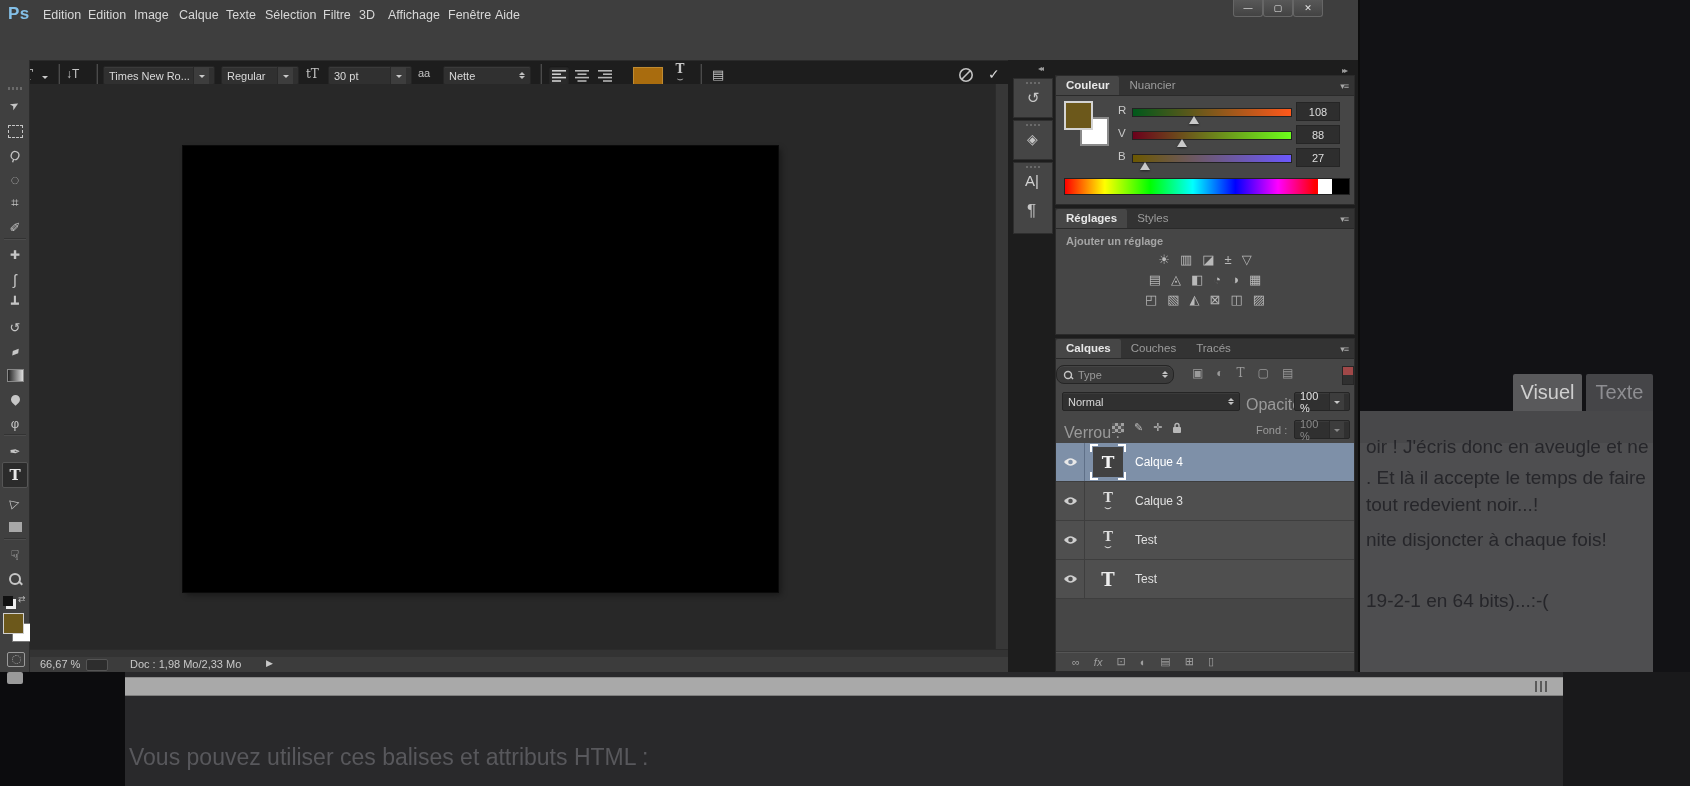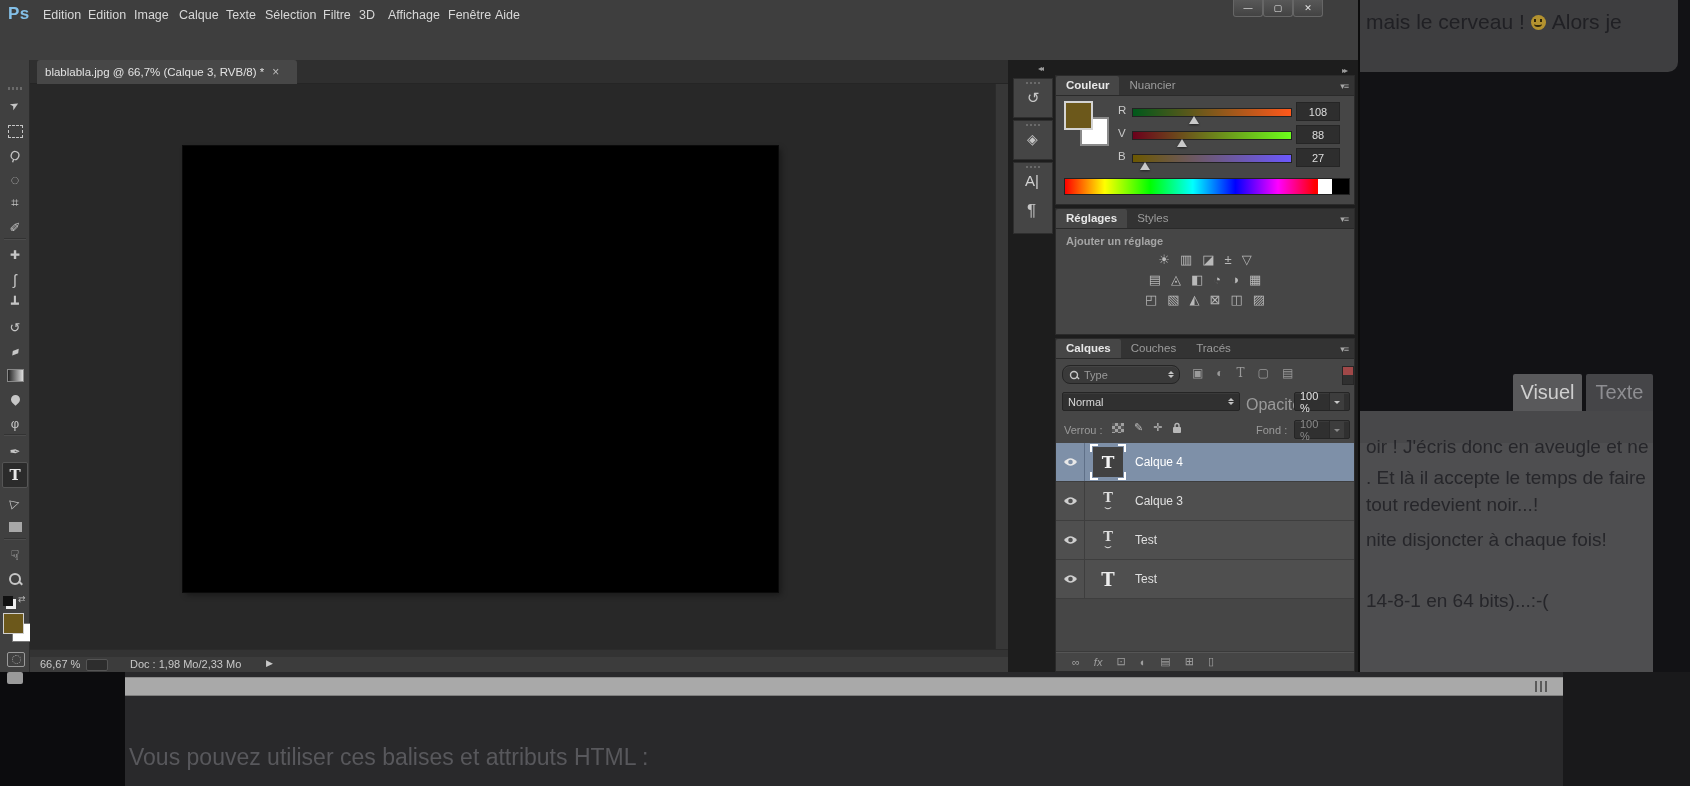--- a/index.html
+++ b/index.html
@@ -75,39 +75,34 @@
   .smiley{display:inline-block;width:15px;height:15px;border-radius:50%;background:#b3922f;position:relative;top:1px;margin:0 6px;}
   .smiley::before{content:"";position:absolute;left:3px;top:4px;width:2px;height:3px;background:#2e2509;box-shadow:6px 0 0 #2e2509;}
   .smiley::after{content:"";position:absolute;left:3px;top:6px;width:8px;height:4px;border-bottom:2px solid #2e2509;border-radius:50%;}
 </style>
 </head>
 <body>
 
 <div id="stage">
 
   <div class="a" style="left:1356px;top:0;width:334px;height:786px;background:#121215;"></div>
-  <div class="a" style="left:1260px;top:0;width:418px;height:72px;background:#3e3e40;border-radius:0 0 10px 10px;">
-    <div class="a txt" style="left:106px;top:10px;font-size:21px;color:#202024;">
-      <span>mais le cerveau !</span><span class="smiley"></span><span>Alors je</span>
-    </div>
-  </div>
   <div class="a" style="left:1513px;top:374px;width:69px;height:37px;background:#59595b;border-radius:2px 2px 0 0;display:flex;align-items:center;justify-content:center;">
     <span style="font-size:20px;color:#cfcfcf;">Visuel</span>
   </div>
   <div class="a" style="left:1586px;top:374px;width:67px;height:37px;background:#454548;border-radius:2px 2px 0 0;display:flex;align-items:center;justify-content:center;">
     <span style="font-size:20px;color:#8e8e92;">Texte</span>
   </div>
   <div class="a" style="left:1356px;top:411px;width:297px;height:261px;background:#4e4e50;">
     <div class="a" style="left:0;top:0;width:100%;height:32px;background:#48484a;"></div>
   </div>
   <div class="webtxt" style="left:1366px;top:436px;">oir ! J'écris donc en aveugle  et ne</div>
   <div class="webtxt" style="left:1366px;top:467px;">. Et là il accepte le temps de faire</div>
   <div class="webtxt" style="left:1366px;top:494px;">tout redevient noir...!</div>
   <div class="webtxt" style="left:1366px;top:529px;">nite disjoncter à chaque fois!</div>
-  <div class="webtxt" style="left:1366px;top:590px;">14-8-1 en 64 bits)...:-(</div>
+  <div class="webtxt" style="left:1366px;top:590px;">19-2-1 en 64 bits)...:-(</div>
 
   <div class="a" style="left:125px;top:672px;width:1438px;height:114px;background:#29292b;"></div>
   <div class="a" style="left:0;top:672px;width:125px;height:114px;background:#0c0c0e;"></div>
   <div class="a" style="left:1563px;top:672px;width:127px;height:114px;background:#19191b;"></div>
   <div class="a" style="left:125px;top:677px;width:1438px;height:19px;background:#a9a9a9;border-top:1px solid #8b8b8b;border-bottom:1px solid #7e7e7e;box-sizing:border-box;">
     <span class="a" style="right:16px;top:3px;width:12px;height:11px;background:repeating-linear-gradient(90deg,#5a5a5a 0 2px,transparent 2px 5px);"></span>
   </div>
   <div class="a txt" style="left:129px;top:744px;font-size:23px;color:#58585c;">Vous pouvez utiliser ces balises et attributs HTML :</div>
 
   <div class="a" style="left:0;top:0;width:1360px;height:672px;background:#1d1d1d;border-right:2px solid #0c0c0c;box-sizing:border-box;">
@@ -213,26 +208,20 @@
       </span>
       <span class="optico" style="left:988px;top:36px;font-size:14px;color:#d8d8d8;">✓</span>
       <span class="vsep" style="left:1014px;"></span>
       <span class="optico" style="left:1026px;top:37px;font-size:13px;font-weight:bold;color:#bdbdbd;">3D</span>
       <div class="fld" style="left:1157px;top:36px;width:164px;height:19px;background:#454545;border-color:#2e2e2e;">
         <span style="font-size:11px;color:#bdbdbd;">Les indispensables</span>
         <span class="spin"></span>
       </div>
     </div>
 
-    <div class="a" style="left:30px;top:60px;width:978px;height:24px;background:#2f2f2f;border-bottom:1px solid #252525;box-sizing:border-box;">
-      <div class="a f" style="left:7px;top:0;width:260px;height:24px;background:#474747;border-radius:3px 3px 0 0;padding:0 8px;box-sizing:border-box;">
-        <span class="txt" style="font-size:11.5px;color:#e2e2e2;">blablabla.jpg @ 66,7% (Calque 3, RVB/8) *</span>
-        <span style="margin-left:8px;font-size:12px;color:#bdbdbd;">×</span>
-      </div>
-    </div>
 
     <div class="a" style="left:0;top:60px;width:30px;height:612px;background:#404040;border-right:1px solid #2c2c2c;box-sizing:border-box;">
       <span class="a hgrip" style="left:8px;top:27px;width:14px;height:3px;"></span>
       <div class="tool" style="top:33px">
           <span style="transform:rotate(-30deg);font-size:11px;">➤</span>
         </div>
       <div class="tool" style="top:59px">
           <span class="marq"></span>
         </div>
       <div class="tool" style="top:83px">
@@ -397,21 +386,21 @@
         </div>
       </div>
 
       <div class="panel" style="left:47px;top:278px;width:300px;height:334px;">
         <div class="ptabs">
           <span class="ptab act">Calques</span>
           <span class="ptab">Couches</span>
           <span class="ptab">Tracés</span>
           <span class="pmenu">▾≡</span>
         </div>
-        <div class="fld" style="left:6px;top:26px;width:118px;height:19px;background:#3a3a3a;border-radius:8px;">
+        <div class="fld" style="left:0;top:26px;width:118px;height:19px;background:#3a3a3a;border-radius:8px;">
           <span class="loupe" style="transform:scale(.7);margin-right:4px;"></span>
           <span style="font-size:11px;color:#9a9a9a;">Type</span>
           <span class="spin"></span>
         </div>
         <div class="a f" style="left:136px;top:27px;gap:13px;color:#9a9a9a;font-size:12px;">
           <span>▣</span>
           <span>◐</span>
           <span style="font-family:'DejaVu Serif',serif;">T</span>
           <span>▢</span>
           <span>▤</span>
@@ -421,21 +410,21 @@
           <span style="font-size:11px;">Normal</span>
           <span class="spin"></span>
         </div>
         <span class="a txt" style="left:190px;top:57px;font-size:16px;color:#9a9a9a;">Opacité :</span>
         <div class="fld" style="left:238px;top:53px;width:56px;height:19px;">
           <span style="font-size:11px;color:#e3e3e3;">100 %</span>
           <span class="dbtn">
               <span class="dtri"></span>
             </span>
         </div>
-        <span class="a txt" style="left:8px;top:85px;font-size:11px;color:#9a9a9a;">Verrou :</span>
+        <span class="a txt" style="left:8px;top:85px;font-size:16px;color:#9a9a9a;">Verrou :</span>
         <div class="a f" style="left:56px;top:82px;gap:10px;color:#b8b8b8;font-size:11px;">
           <span class="chk"></span>
           <span>✎</span>
           <span>✛</span>
           <svg width="10" height="12">
               <rect x="1" y="5" width="8" height="6" rx="1" fill="#b8b8b8"></rect>
               <path d="M3 5 V3.5 A2 2 0 0 1 7 3.5 V5" fill="none" stroke="#b8b8b8" stroke-width="1.4"></path>
             </svg>
         </div>
         <span class="a txt" style="left:200px;top:85px;font-size:11px;color:#9a9a9a;">Fond :</span>

